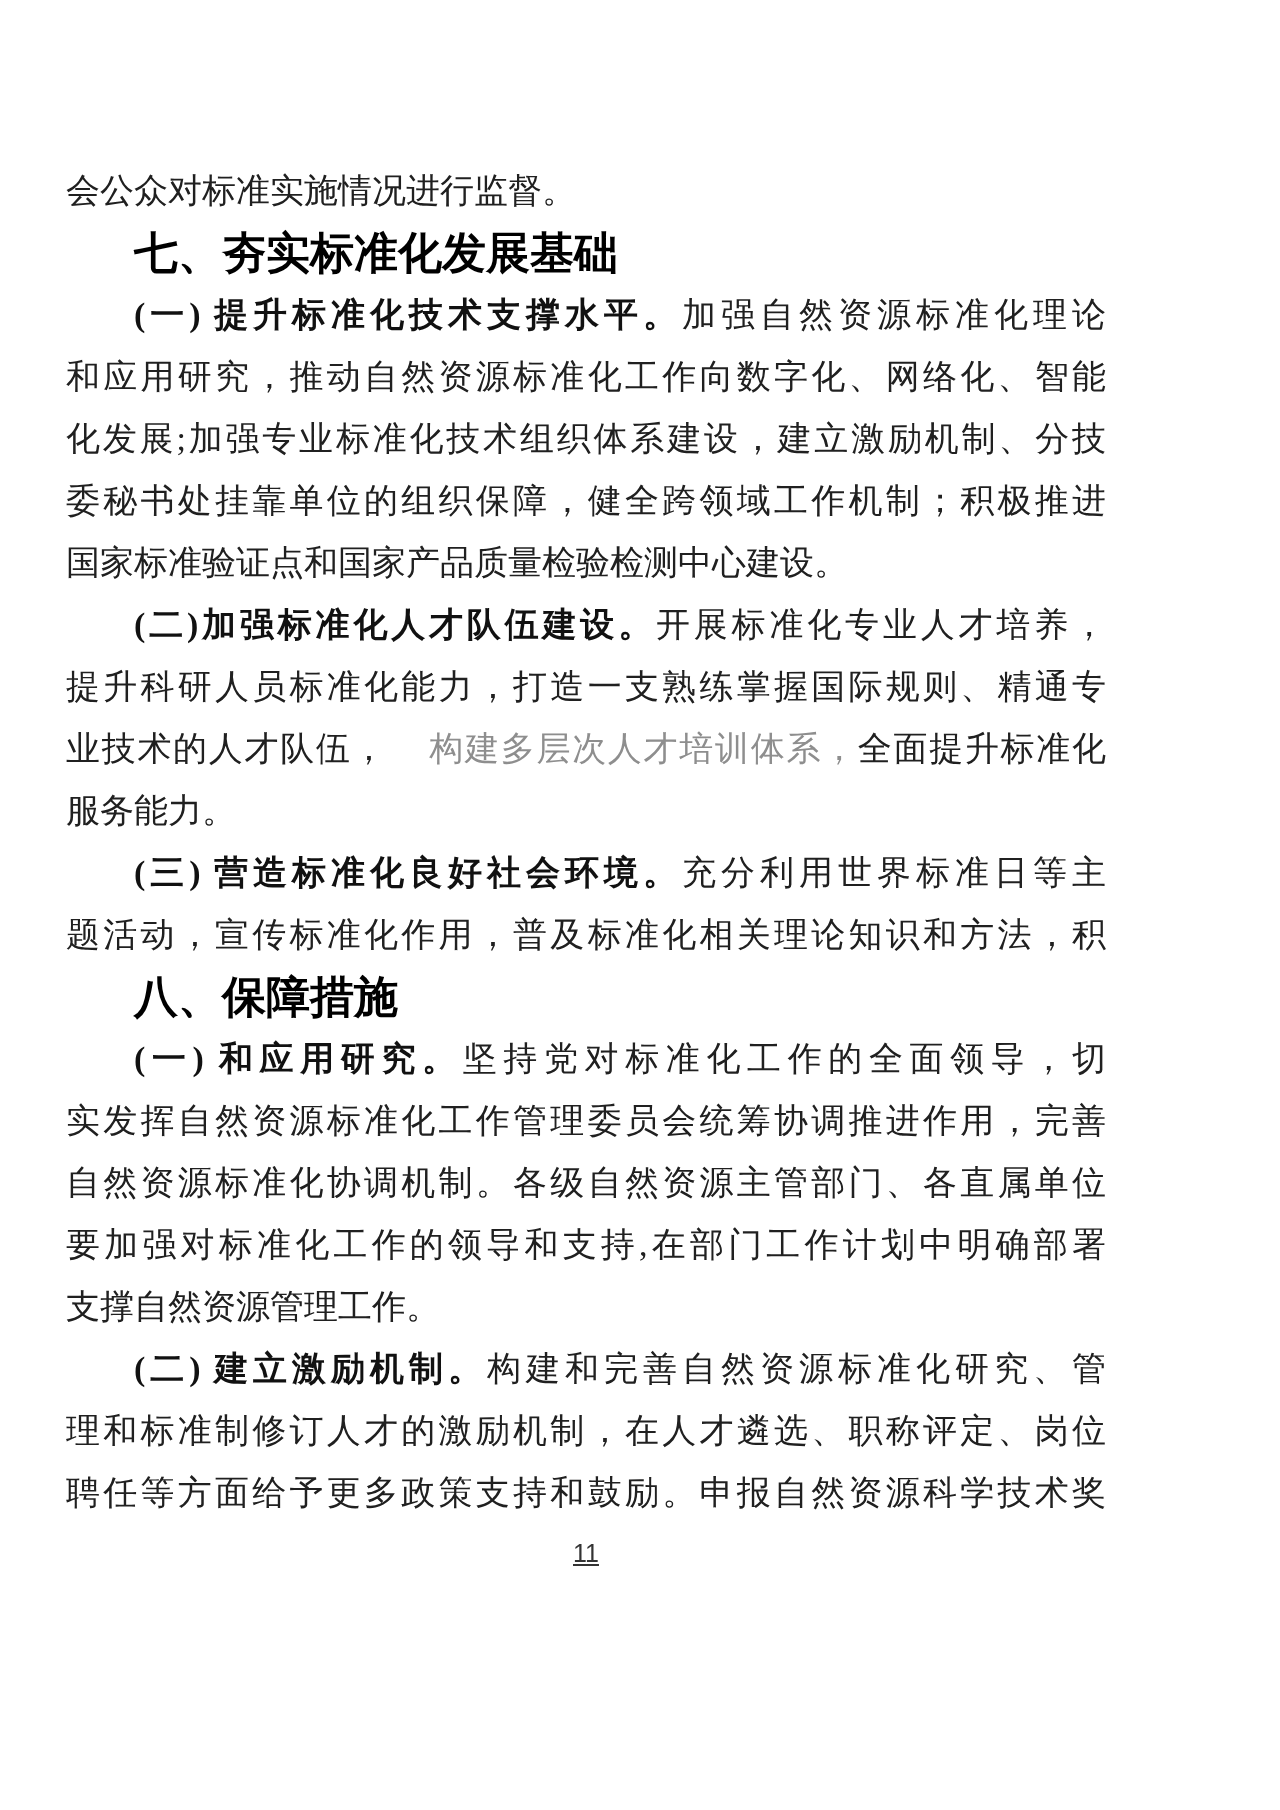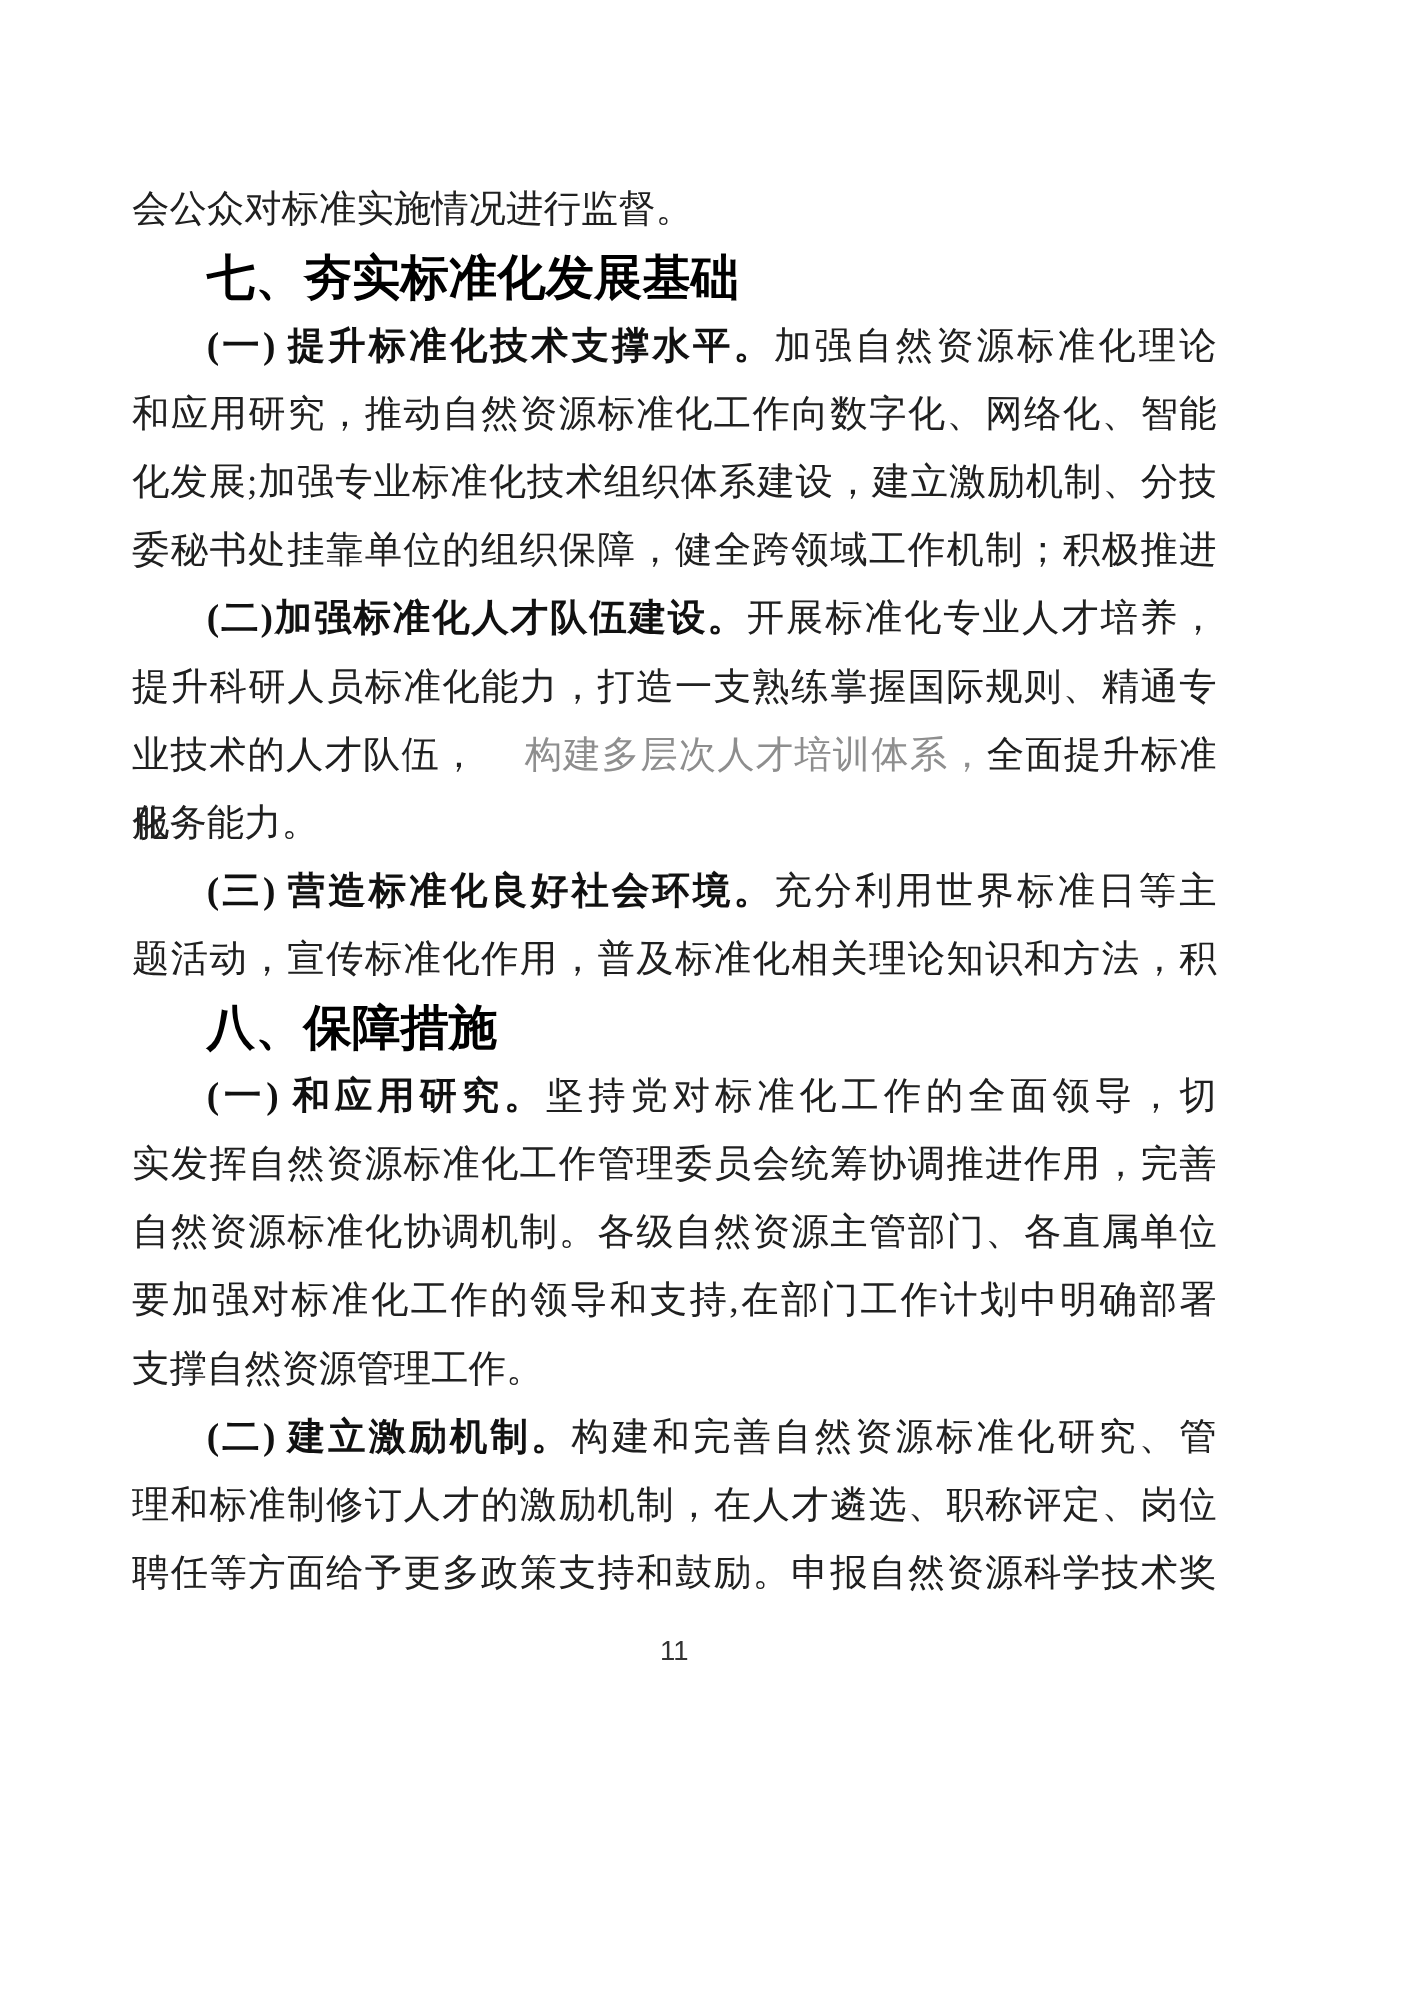--- a/index.html
+++ b/index.html
@@ -8,21 +8,21 @@
     width: 1280px;
     height: 1810px;
     font-family: "Liberation Serif", "DejaVu Serif", serif;
     color: #202020;
     overflow: hidden;
   }
   .doc-page {
     width: 1272px;
     height: 1810px;
     background: #ffffff;
-    padding: 160px 166px 0 120px;
+    padding: 160px 166px 0 66px;
   }
   .line {
     height: 62px;
     line-height: 62px;
     font-size: 34px;
     color: #202020;
     white-space: nowrap;
   }
   .line.j {
     white-space: normal;
@@ -33,27 +33,28 @@
   .heading {
     font-family: "Liberation Sans", "DejaVu Sans", sans-serif;
     font-weight: 700;
     font-size: 44px;
     color: #000000;
     padding-left: 68px;
   }
   .lead { font-weight: 700; color: #111111; }
   .gray { color: #8e8e8e; margin-left: 42px; }
   .pagenum {
-    margin-top: 19px;
+    margin-top: 9px;
     height: 40px;
     line-height: 40px;
     text-align: center;
     font-size: 25px;
     color: #333333;
     font-family: "Liberation Sans", "DejaVu Sans", sans-serif;
+    text-decoration: underline;
   }
 </style>
 </head>
 <body>
 
 <div class="doc-page">
 
   <div class="line">
     <span>会公众对标准实施情况进行监督。</span>
   </div>
@@ -66,20 +67,23 @@
     <span class="lead">(一) 提升标准化技术支撑水平。</span><span>加强自然资源标准化理论</span>
   </div>
   <div class="line j">
     <span>和应用研究，推动自然资源标准化工作向数字化、网络化、智能</span>
   </div>
   <div class="line j">
     <span>化发展;加强专业标准化技术组织体系建设，建立激励机制、分技</span>
   </div>
   <div class="line j">
     <span>委秘书处挂靠单位的组织保障，健全跨领域工作机制；积极推进</span>
+  </div>
+  <div class="line">
+    <span>国家标准验证点和国家产品质量检验检测中心建设。</span>
   </div>
 
   <div class="line j indent">
     <span class="lead">(二)加强标准化人才队伍建设。</span><span>开展标准化专业人才培养，</span>
   </div>
   <div class="line j">
     <span>提升科研人员标准化能力，打造一支熟练掌握国际规则、精通专</span>
   </div>
   <div class="line j">
     <span>业技术的人才队伍，</span><span class="gray">构建多层次人才培训体系，</span><span>全面提升标准化</span>

